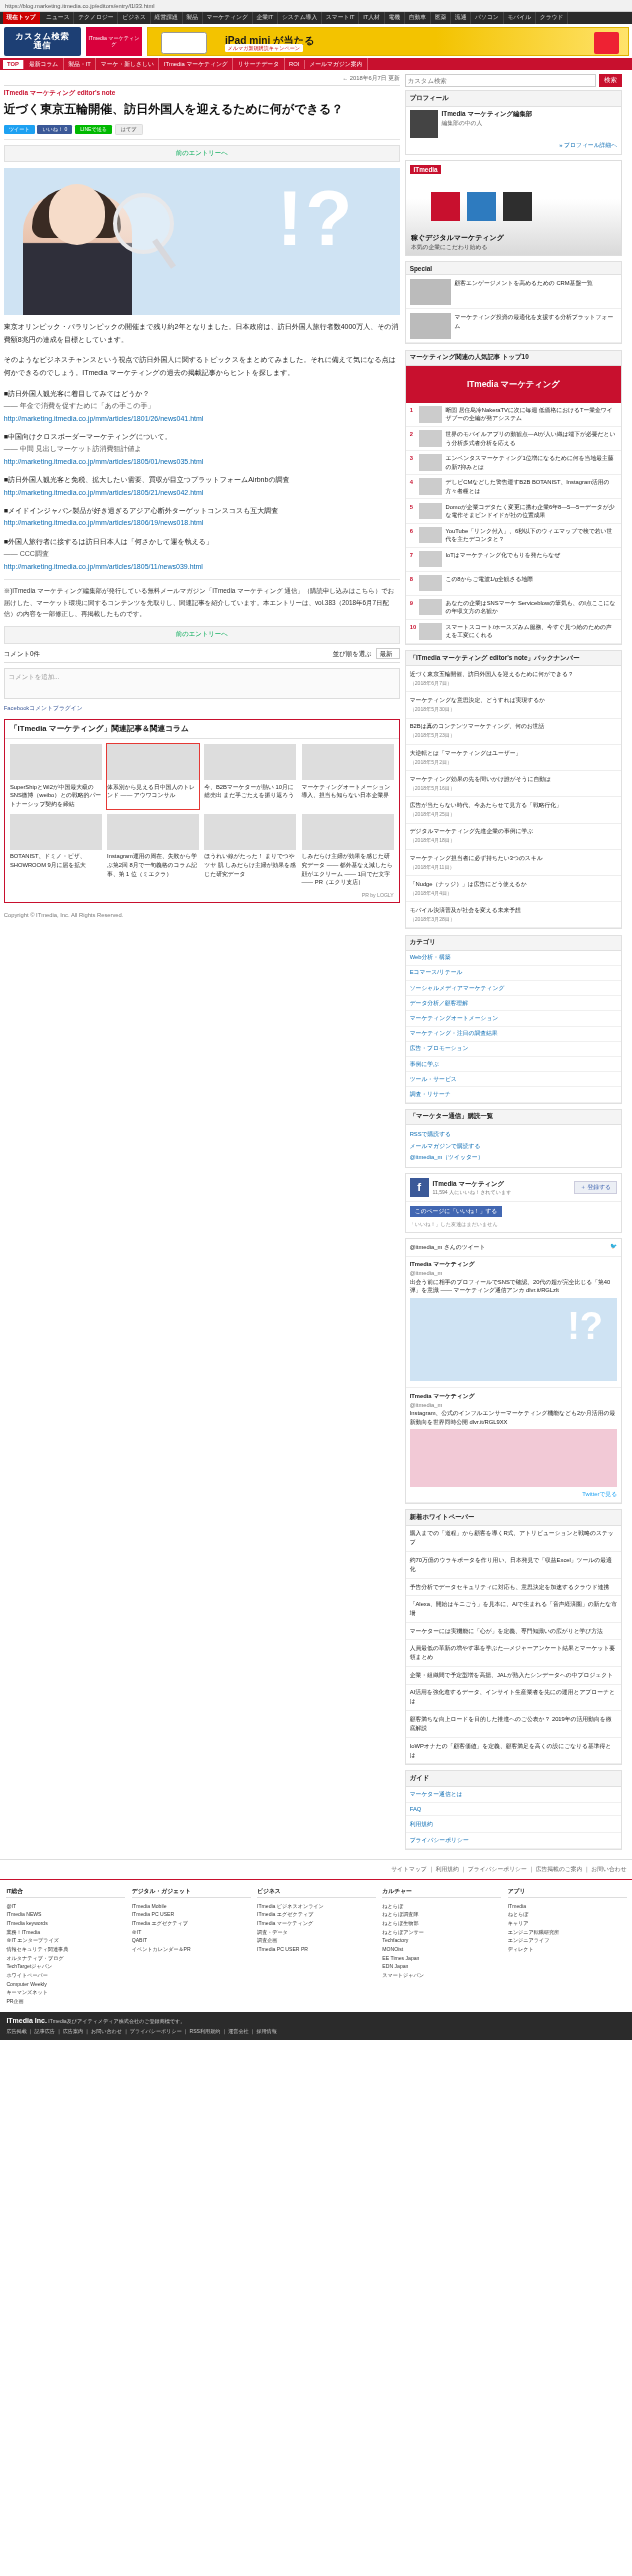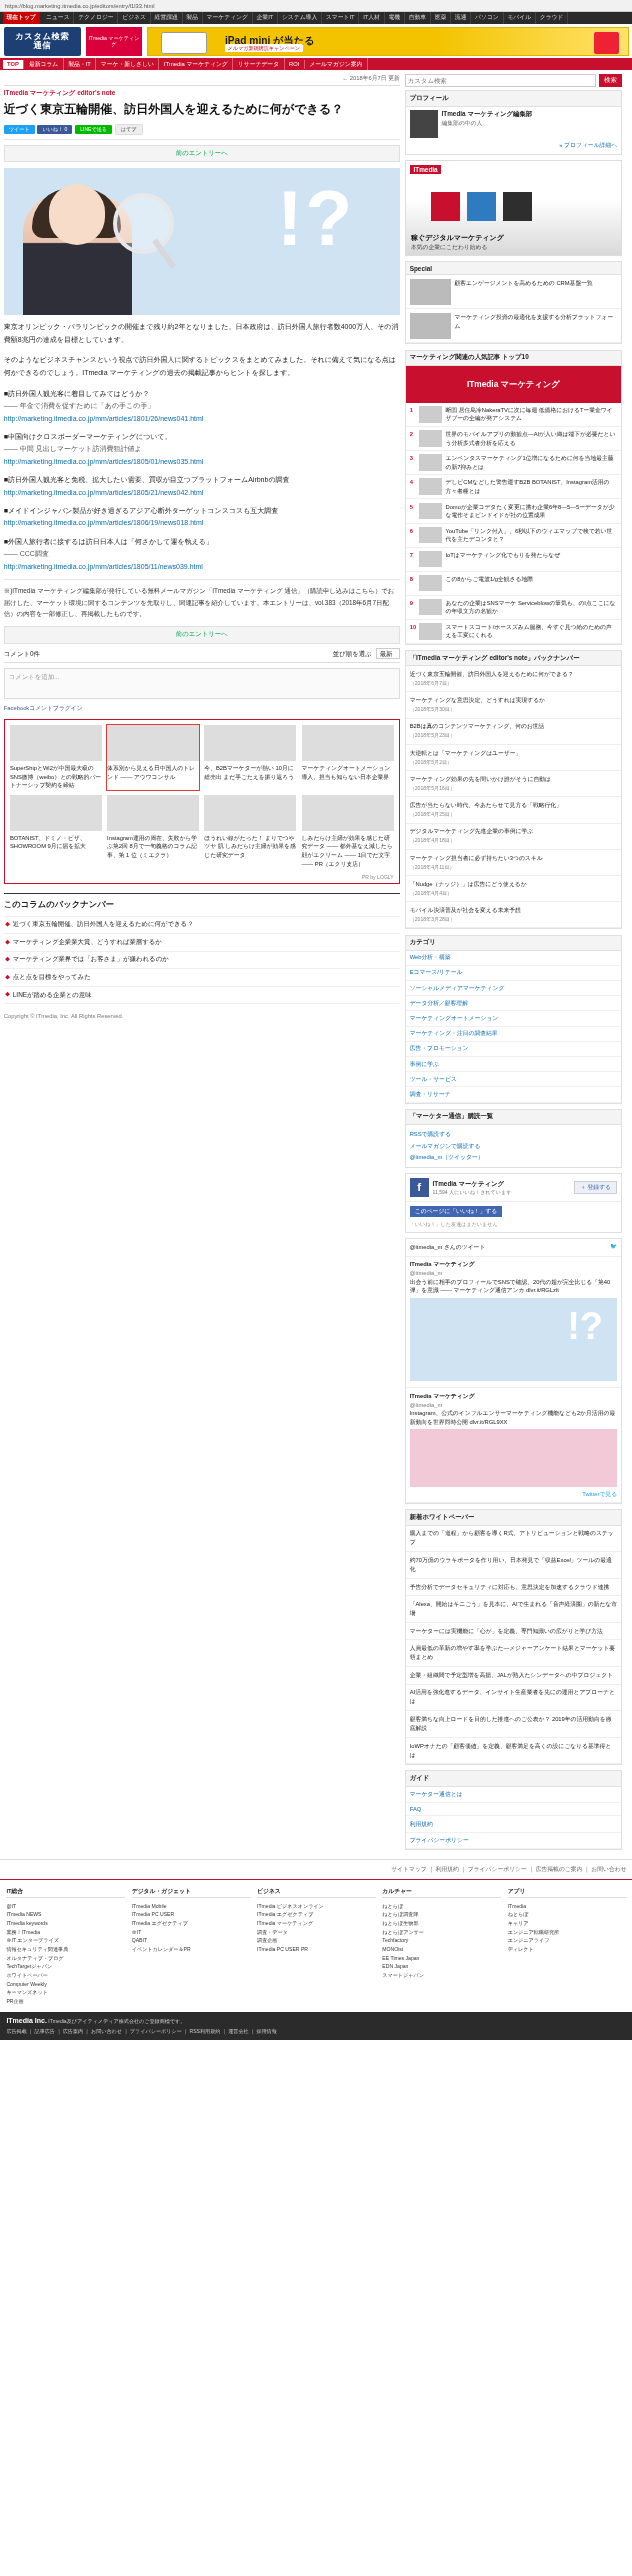--- a/index.html
+++ b/index.html
@@ -464,20 +464,21 @@
       <span>コメント0件</span>
       <span>
         <span>並び順を選ぶ</span>
         <span style="border:0.6px solid #ccc;padding:0.6px 6.4px 0.6px 2.6px;margin-left:2.6px;">最新</span>
       </span>
     </div>
     <div class="commentbox">コメントを追加...</div>
     <div class="fbplugin">Facebookコメントプラグイン</div>
 
     <div class="relbox">
+      <h2>「ITmedia マーケティング」関連記事＆関連コラム</h2>
       <div class="relgrid">
         <div class="relcard t1">
           <div class="thumb"></div>
           <p>SuperShipとWi2が中国最大級のSNS微博（weibo）との戦略的パートナーシップ契約を締結</p>
         </div>
         <div class="relcard t2 boxed">
           <div class="thumb"></div>
           <p>体系別から見える日中国人のトレンド ―― アウワコンサル</p>
         </div>
         <div class="relcard t3">
@@ -503,30 +504,20 @@
           <p>ほうれい線がたった！ まりでつやツヤ 肌 しみだらけ主婦が効果を感じた研究データ</p>
         </div>
         <div class="relcard t1">
           <div class="thumb"></div>
           <p>しみだらけ主婦が効果を感じた研究データ ―― 都外基なえ減したら顔がエクリーム ―― 1目でだ文字―― PR（エクリ支店）</p>
         </div>
       </div>
       <div class="logly">PR by LOGLY</div>
     </div>
 
-    <div class="backnum">
-      <h2>このコラムのバックナンバー</h2>
-      <ul>
-        <li>近づく東京五輪開催、訪日外国人を迎えるために何ができる？</li>
-        <li>マーケティング企業業大賞、どうすれば業層するか</li>
-        <li>マーケティング業界では「お客さま」が嫌われるのか</li>
-        <li>点と点を目標をやってみた</li>
-        <li>LINEが踏める企業との意味</li>
-      </ul>
-    </div>
 
     <div class="copyright">Copyright © ITmedia, Inc. All Rights Reserved.</div>
   </div>
 
   <div class="side">
 
     <div class="searchrow">
       <input type="text" placeholder="カスタム検索" style="">
       <button>検索</button>
     </div>

